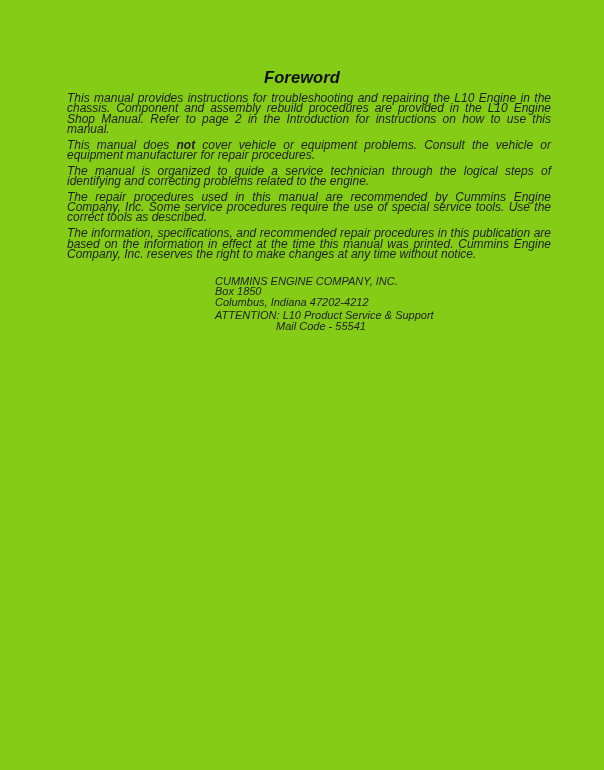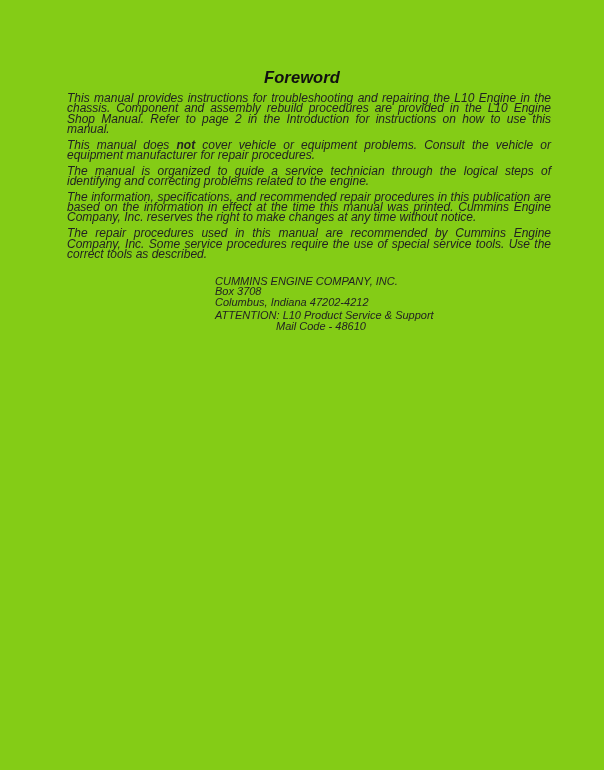--- a/index.html
+++ b/index.html
@@ -65,25 +65,25 @@
 </head>
 <body>
 
 <div class="page">
   <h1 class="title">Foreword</h1>
 
   <div class="body">
     <p>This manual provides instructions for troubleshooting and repairing the L10 Engine in the chassis. Component and assembly rebuild procedures are provided in the L10 Engine Shop Manual. Refer to page 2 in the Introduction for instructions on how to use this manual.</p>
     <p><span>This manual does </span><b>not</b><span> cover vehicle or equipment problems. Consult the vehicle or equipment manufacturer for repair procedures.</span></p>
     <p>The manual is organized to guide a service technician through the logical steps of identifying and correcting problems related to the engine.</p>
+    <p>The repair procedures used in this manual are recommended by Cummins Engine Company, Inc. Some service procedures require the use of special service tools. Use the correct tools as described.</p>
     <p>The information, specifications, and recommended repair procedures in this publication are based on the information in effect at the time this manual was printed. Cummins Engine Company, Inc. reserves the right to make changes at any time without notice.</p>
-    <p>The repair procedures used in this manual are recommended by Cummins Engine Company, Inc. Some service procedures require the use of special service tools. Use the correct tools as described.</p>
   </div>
 
   <div class="address">
     <span class="line">CUMMINS ENGINE COMPANY, INC.</span>
-    <span class="line">Box 3708</span>
+    <span class="line">Box 1850</span>
     <span class="line">Columbus, Indiana 47202-4212</span>
     <div class="gap"></div>
     <span class="line">ATTENTION: L10 Product Service &amp; Support</span>
-    <span class="line indent">Mail Code - 48610</span>
+    <span class="line indent">Mail Code - 55541</span>
   </div>
 </div>
 
 </body></html>

